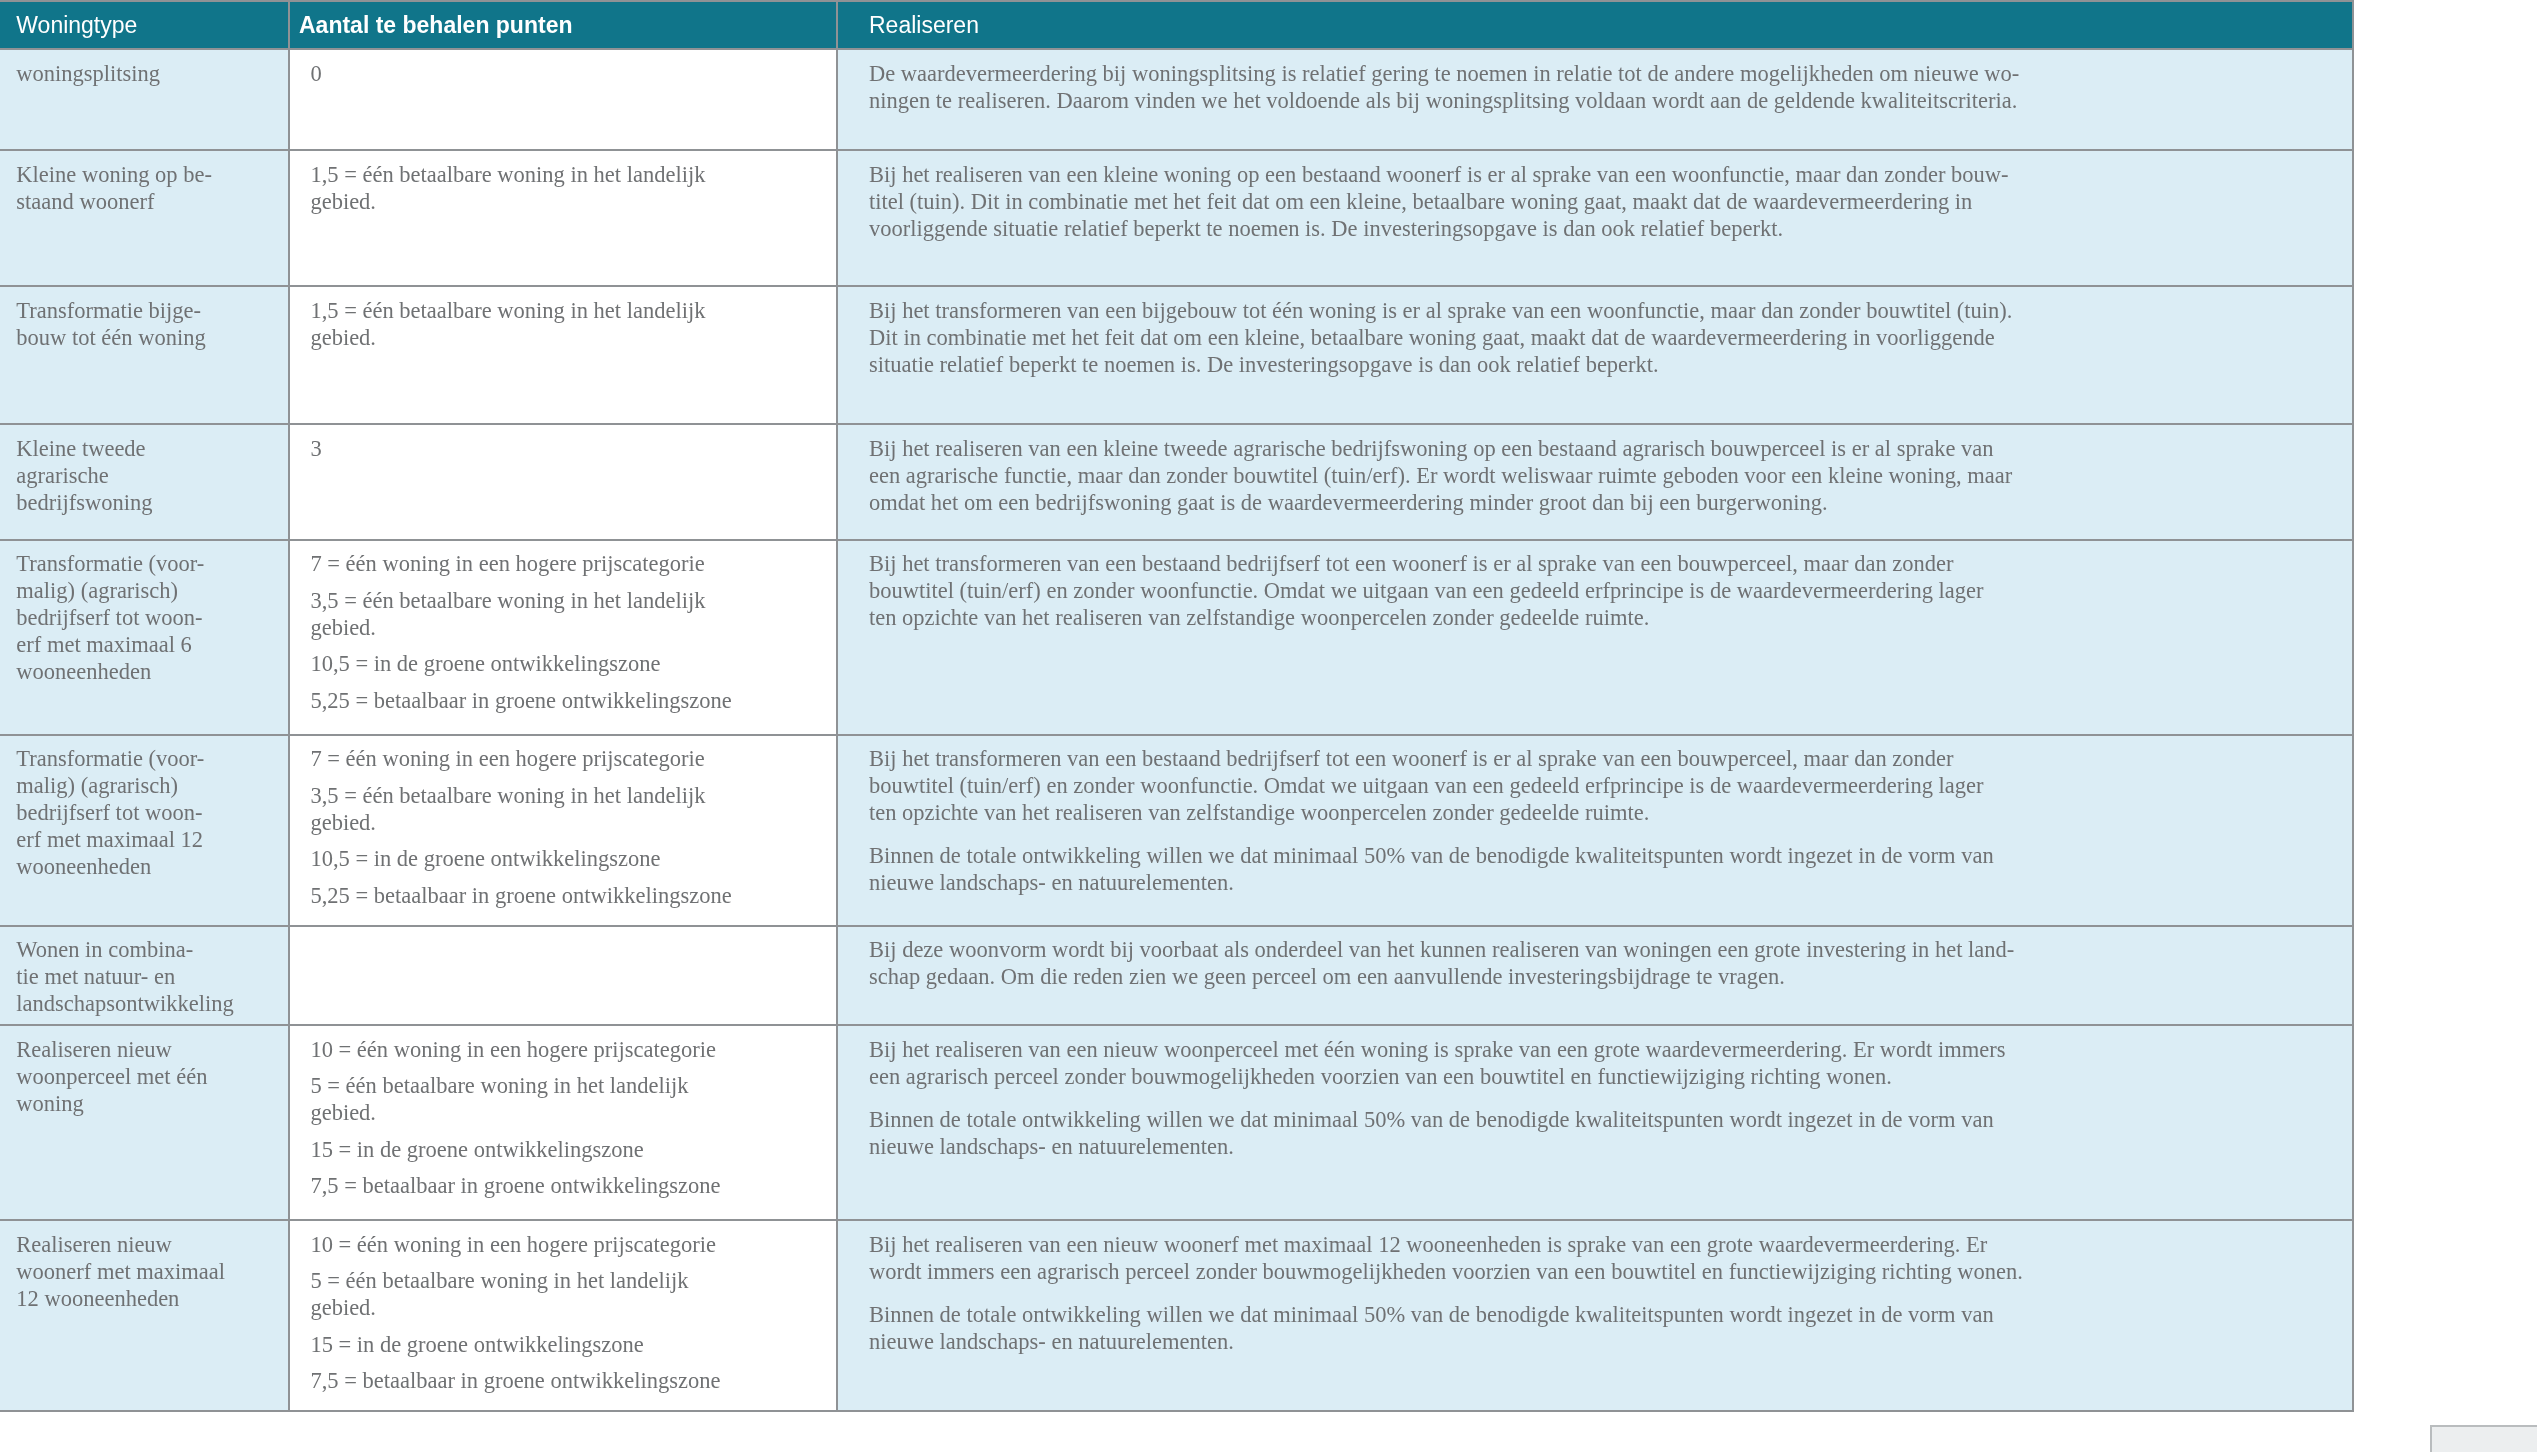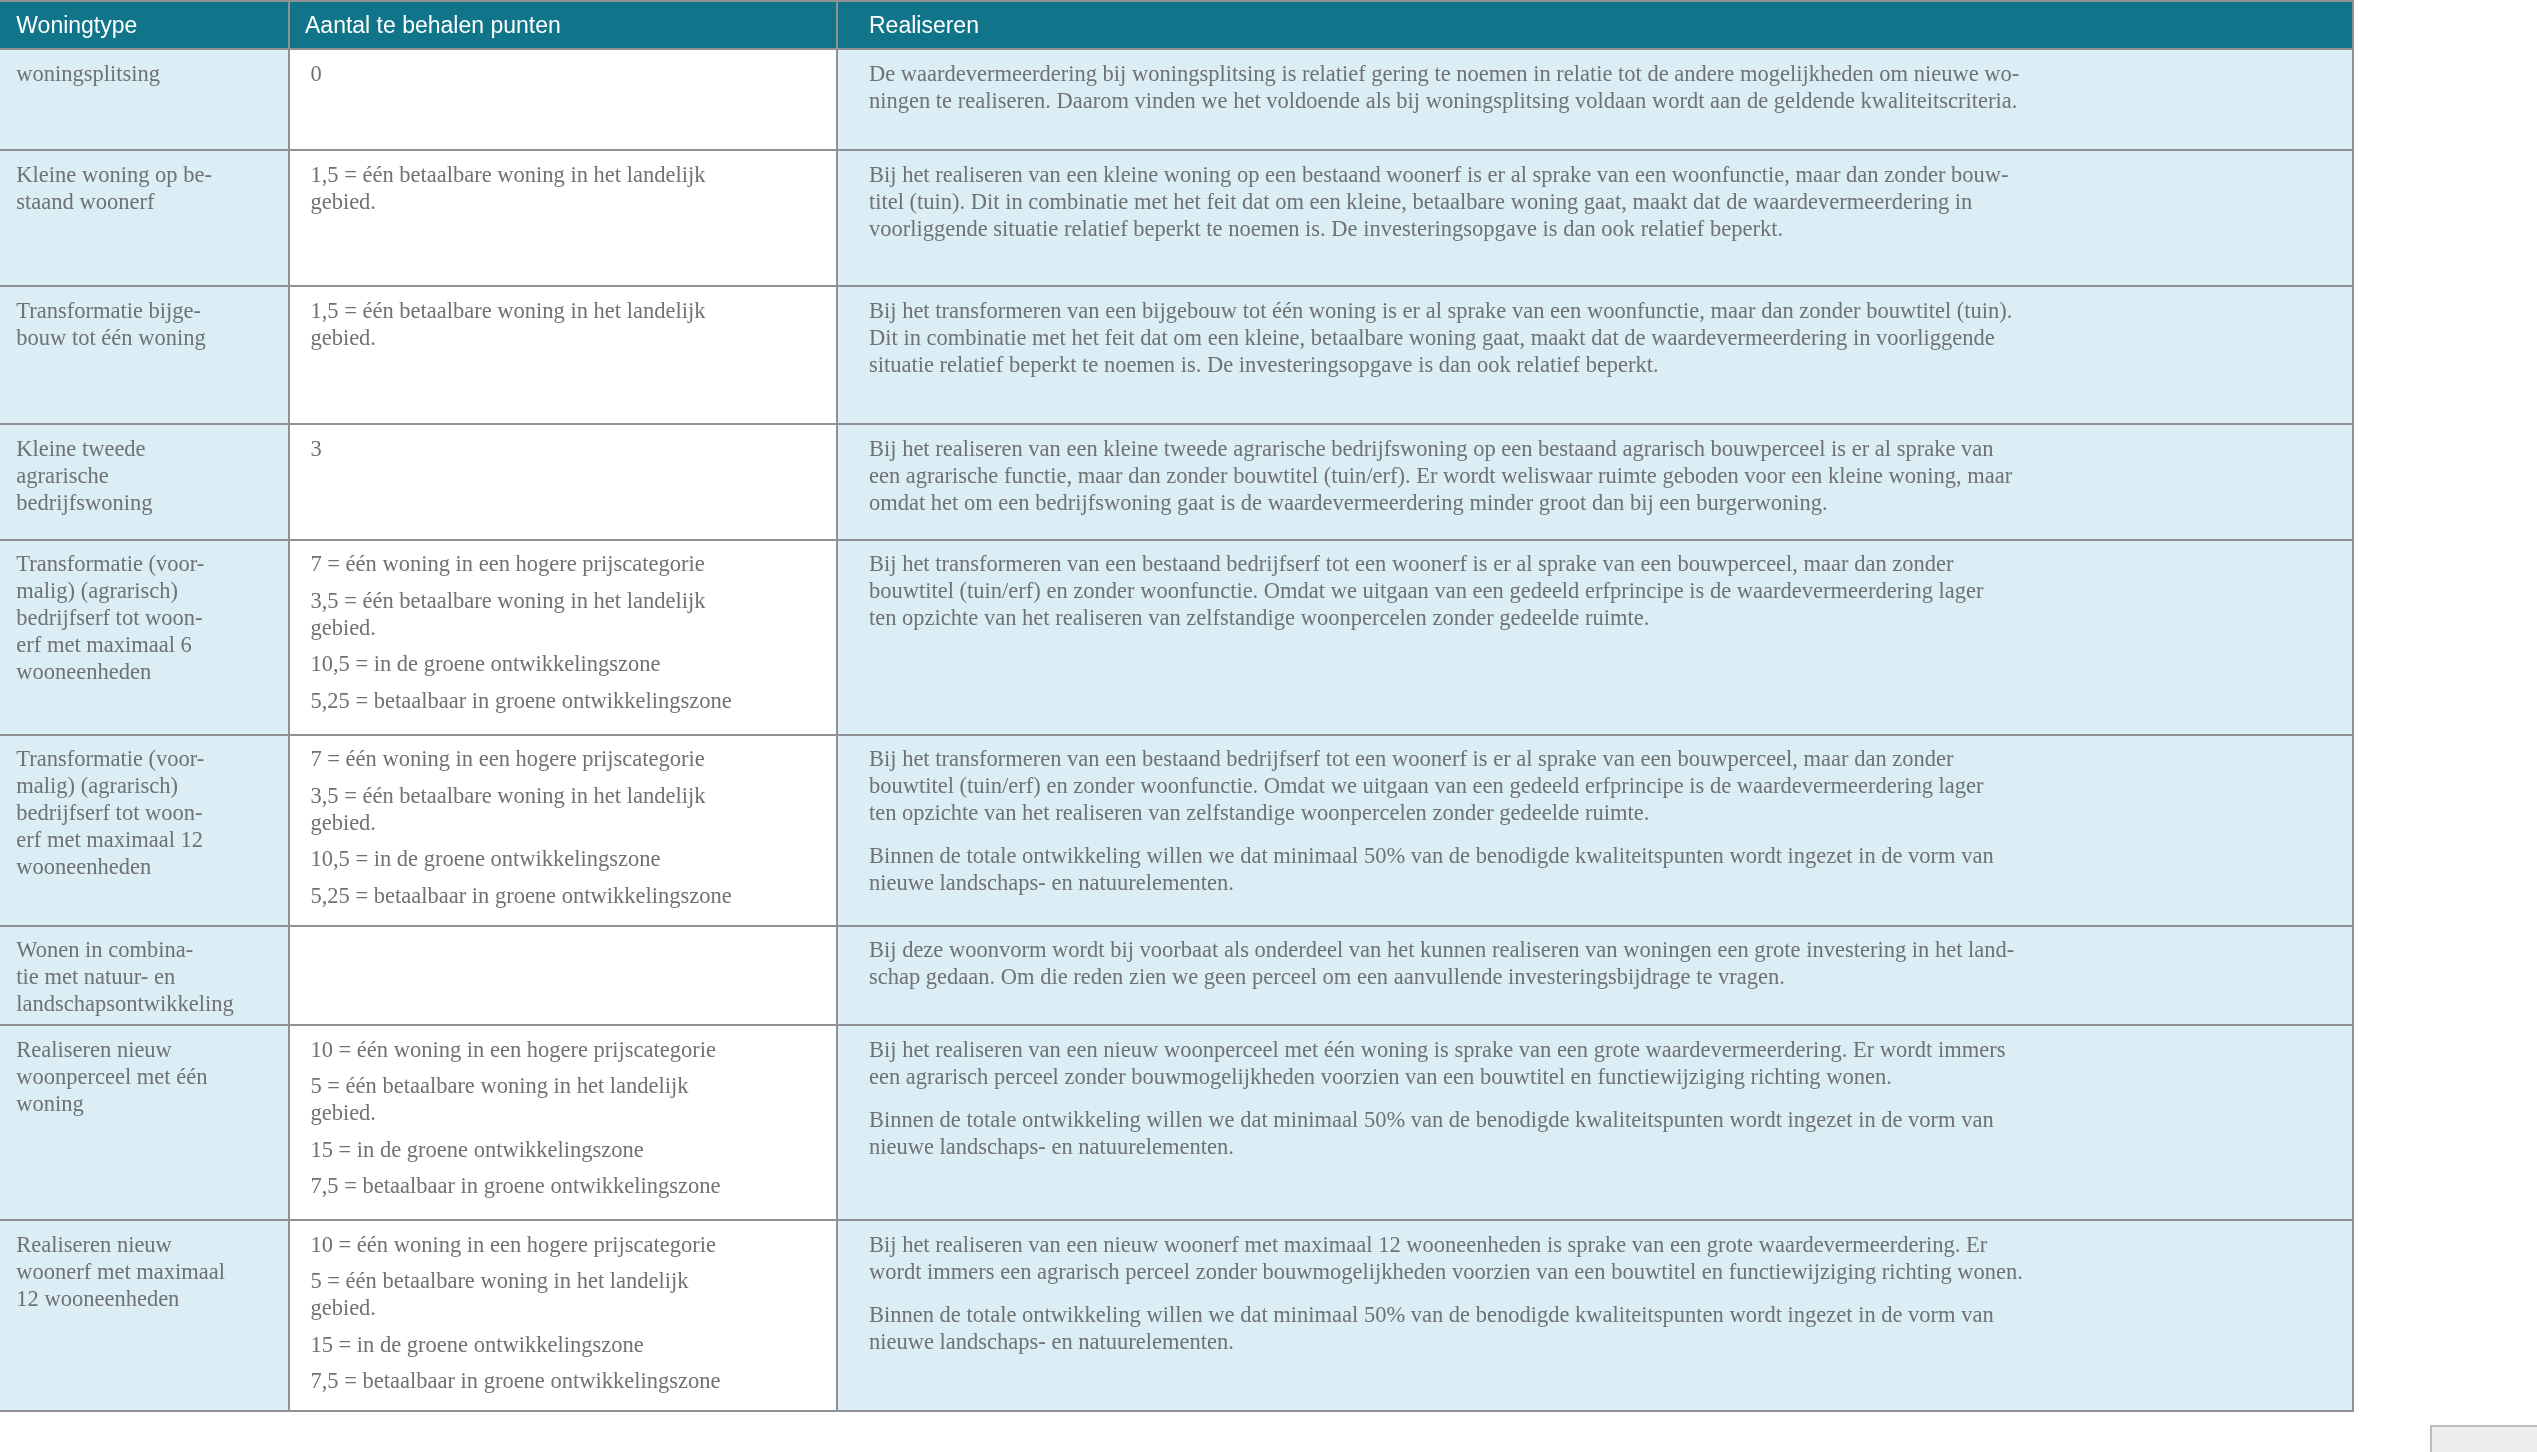--- a/index.html
+++ b/index.html
@@ -14,21 +14,21 @@
     width: 2353px;
     border-top: 2.7px solid var(--border, #8f9295);
   }
   th, td { vertical-align: top; padding: 0; overflow: hidden; }
   thead th {
     background: var(--teal, #10758a); color: #ffffff;
     font-weight: normal; font-size: 23px; text-align: left;
     height: 46px; vertical-align: middle;
   }
   th.c1 { width: 289px; padding-left: 16.3px; }
-  th.c2 { width: 548px; padding-left: 15px; }
+  th.c2 { width: 548px; padding-left: 9px; font-weight: bold; }
   th.c3 { width: 1516px; padding-left: 31px; }
   th.c1, td.c1, th.c2, td.c2, th.c3, td.c3 { border-right: 2px solid var(--border, #8f9295); }
   tbody td { border-top: 2px solid var(--border, #8f9295); font-size: 22.5px; line-height: 27px; font-family: Liberation Serif, serif; }
   tbody tr:last-child td { border-bottom: 2px solid var(--border, #8f9295); }
   td.c1 { background: var(--lightblue, #dbedf5); padding: 9.5px 11px 6.8px 16.3px; }
   td.c2 { background: #ffffff; padding: 9.5px 11px 6.8px 20.4px; }
   td.c3 { background: var(--lightblue, #dbedf5); padding: 9.5px 27px 6.8px 31px; }
   tr.r1 { height: 101px; } tr.r2 { height: 136px; } tr.r3 { height: 138px; padding-left: 43px; }
   tr.r4 { height: 104px; } tr.r5 { height: 195px; } tr.r6 { height: 181px; }
   tr.r7 { height: 82px; } tr.r8 { height: 195px; } tr.r9 { height: 183px; }

